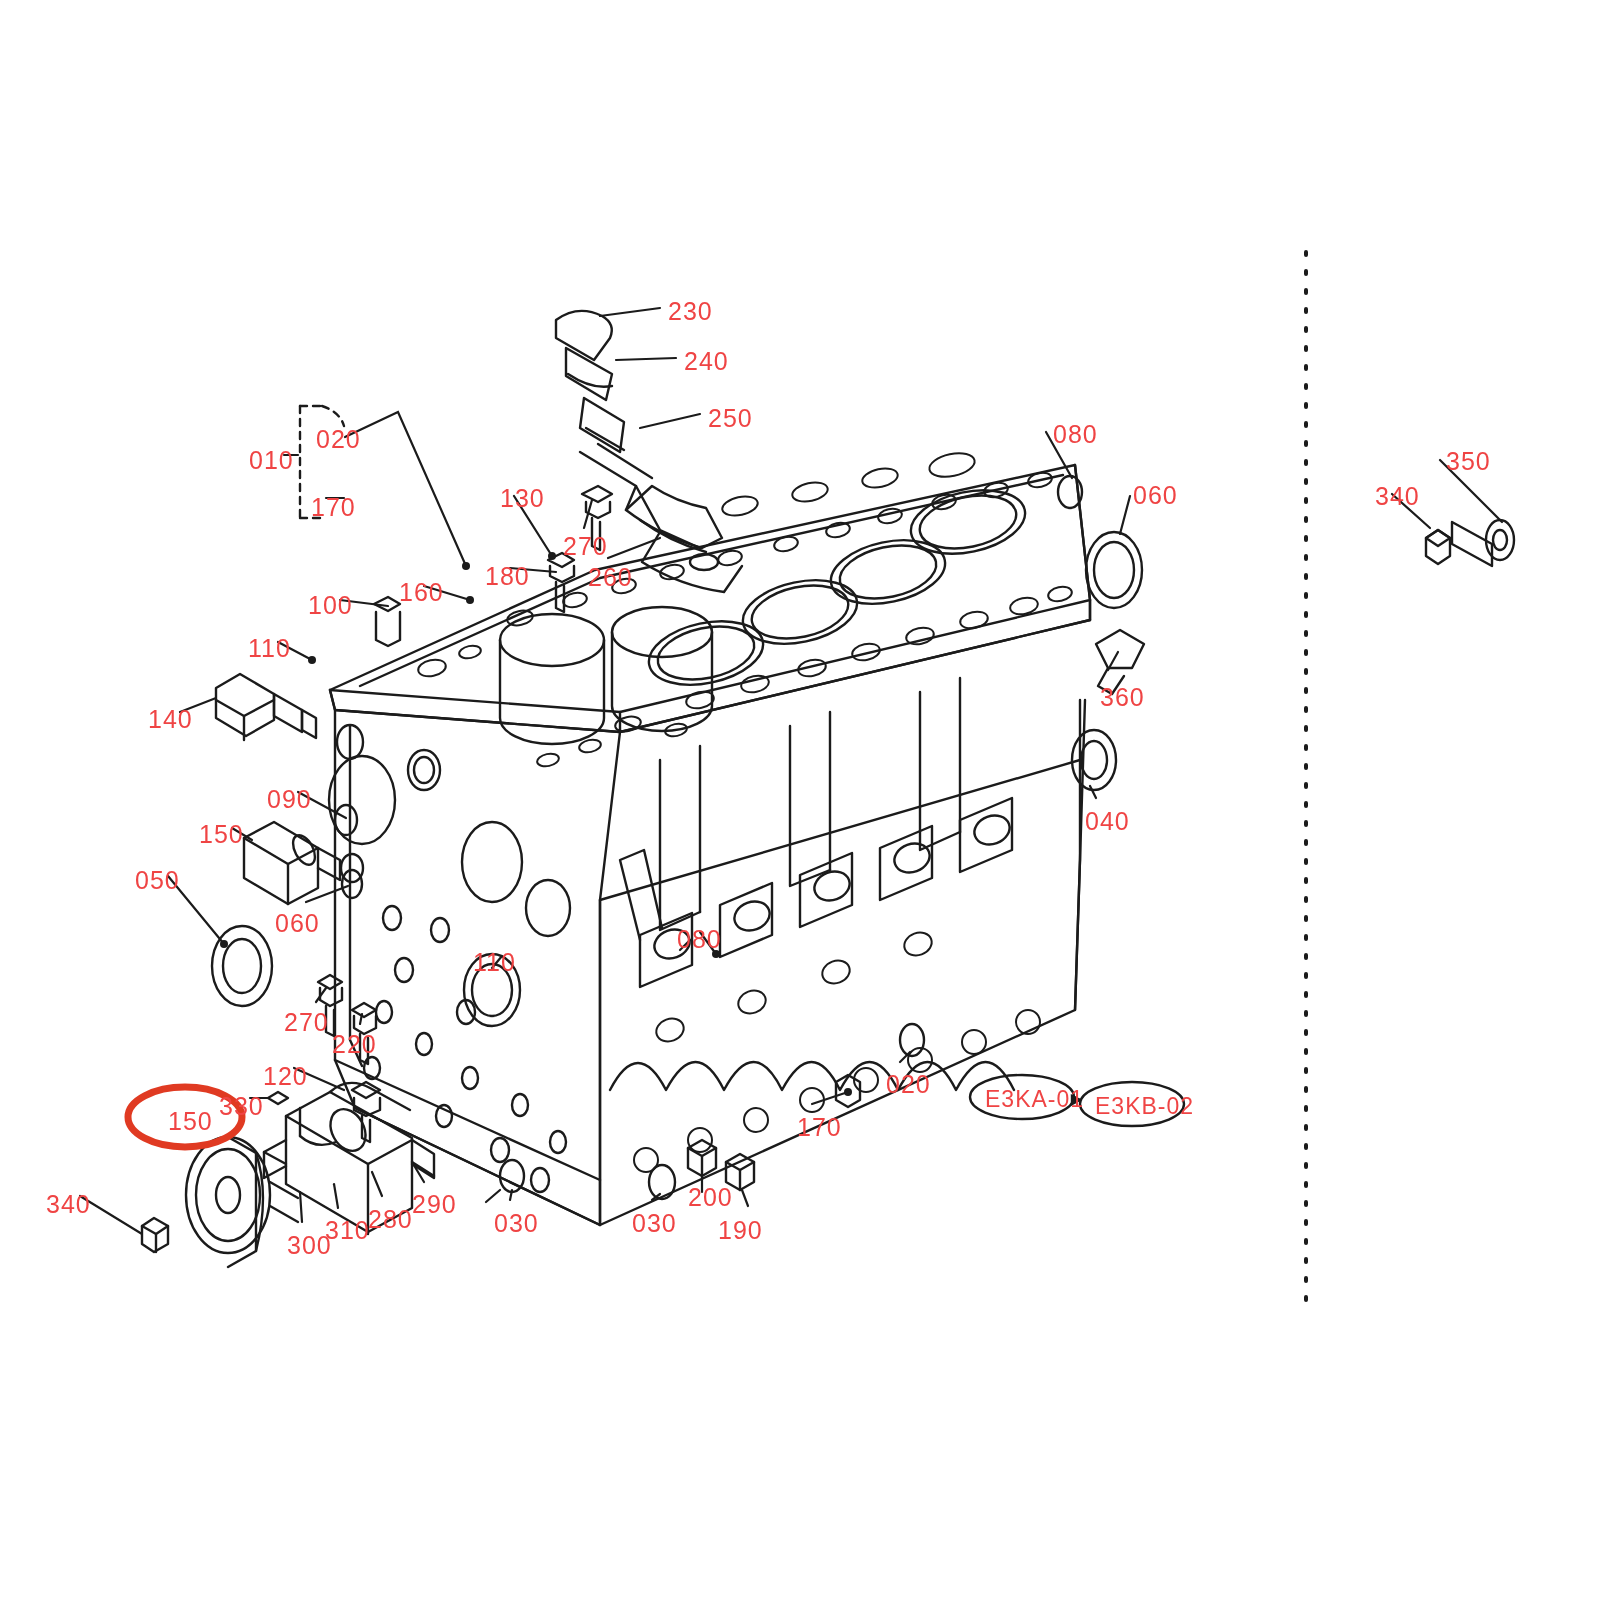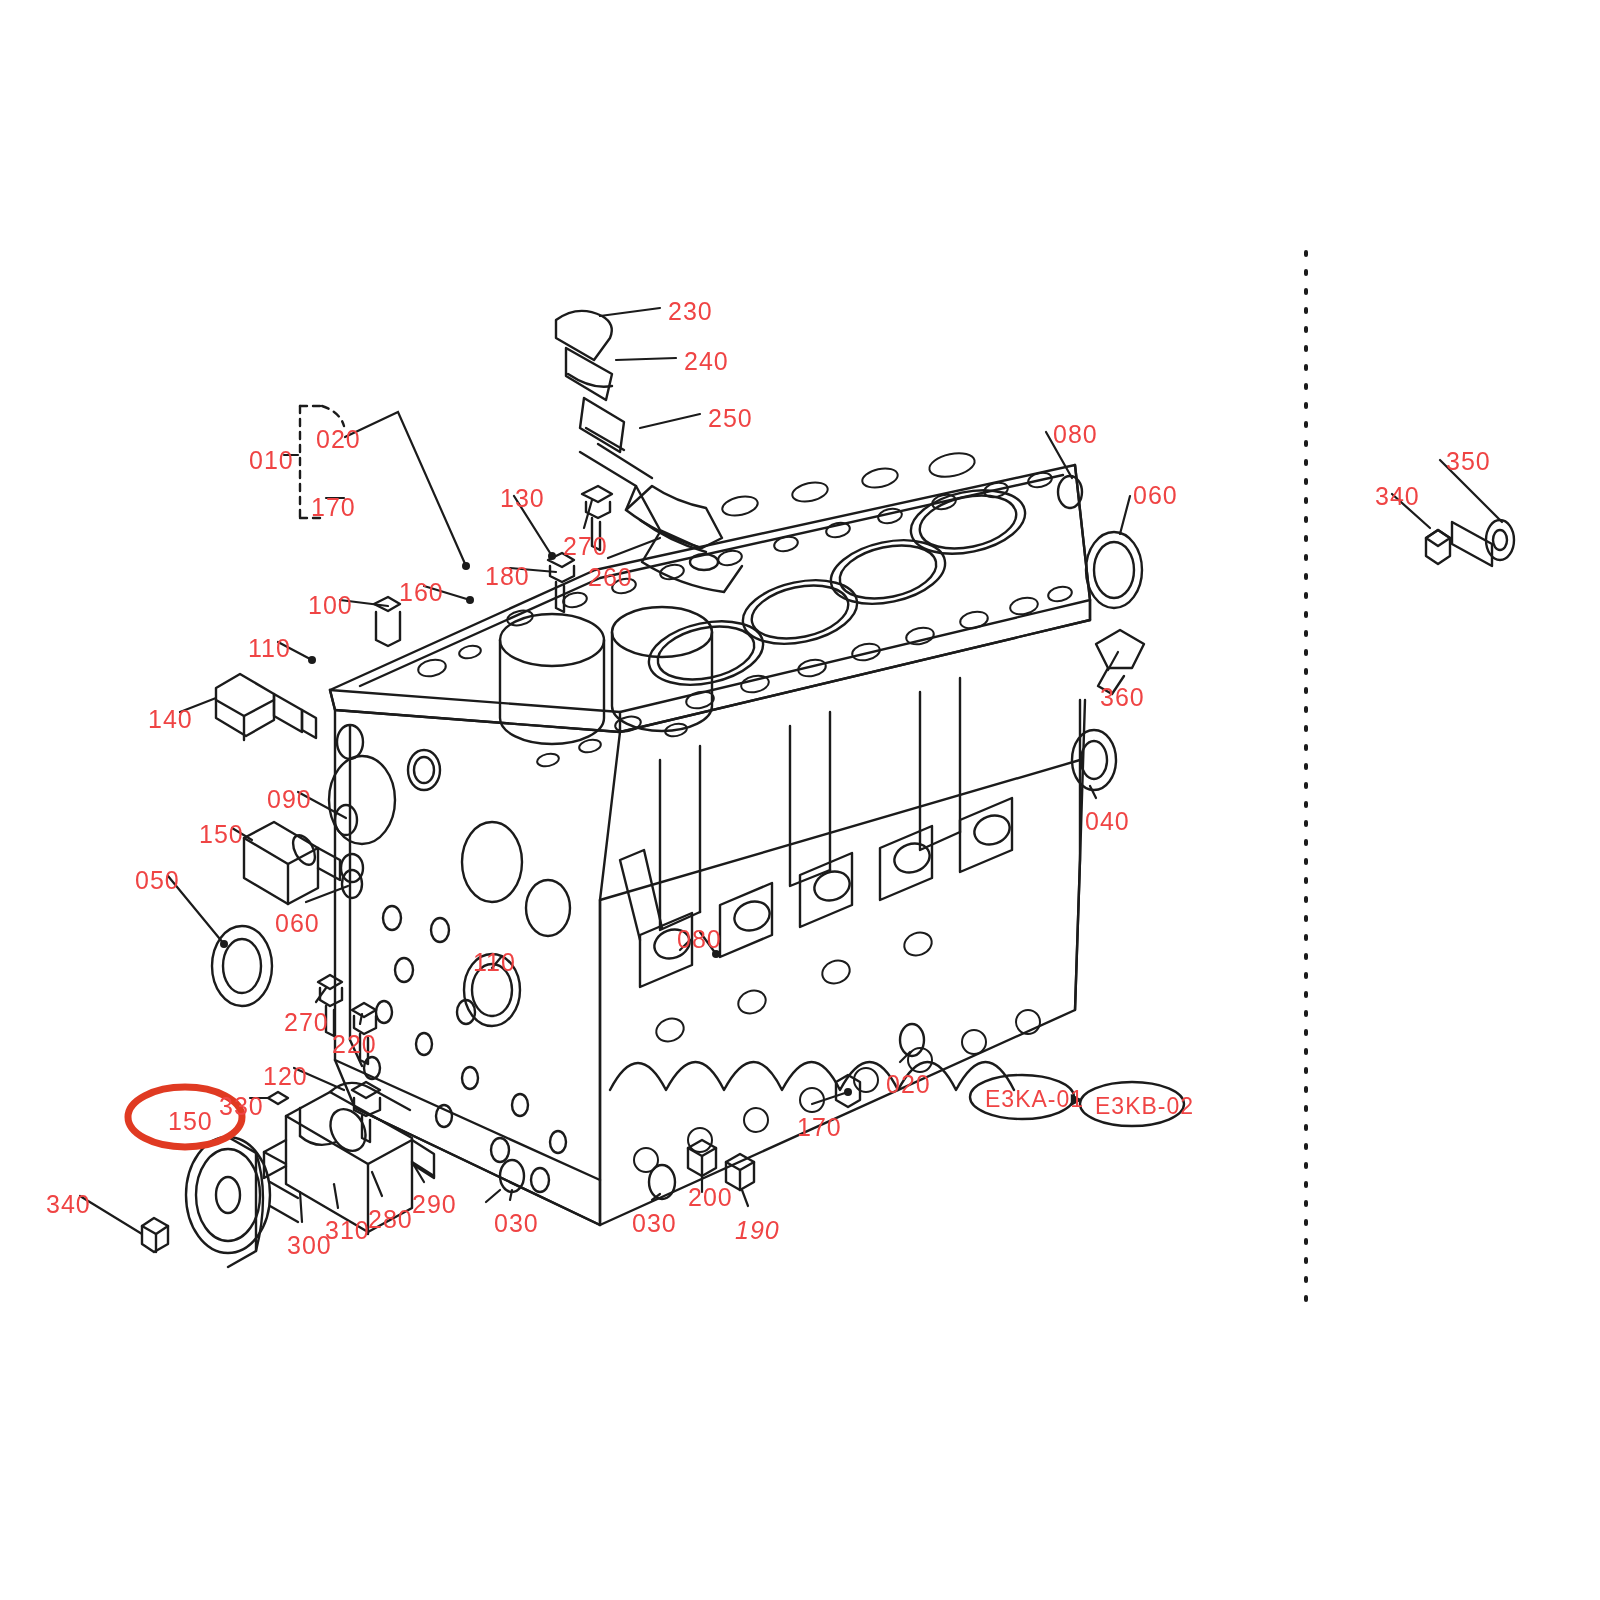--- a/index.html
+++ b/index.html
@@ -412,21 +412,21 @@
   <div class="callout" style="left:219px; top:1092px;">330</div>
   <div class="callout" style="left:168px; top:1107px;">150</div>
   <div class="callout" style="left:46px; top:1190px;">340</div>
   <div class="callout" style="left:287px; top:1231px;">300</div>
   <div class="callout" style="left:325px; top:1216px;">310</div>
   <div class="callout" style="left:368px; top:1205px;">280</div>
   <div class="callout" style="left:412px; top:1190px;">290</div>
   <div class="callout" style="left:494px; top:1209px;">030</div>
   <div class="callout" style="left:632px; top:1209px;">030</div>
   <div class="callout" style="left:688px; top:1183px;">200</div>
-  <div class="callout" style="left:735px; top:1216px;font-style:italic;">190</div>
+  <div class="callout" style="left:718px; top:1216px;">190</div>
   <div class="callout" style="left:797px; top:1113px;">170</div>
   <div class="callout" style="left:886px; top:1070px;">020</div>
 
   <div class="callout small" style="left:985px; top:1086px;">E3KA-01</div>
   <div class="callout small" style="left:1095px; top:1093px;">E3KB-02</div>
 
 
 </div>
 
 </body></html>

